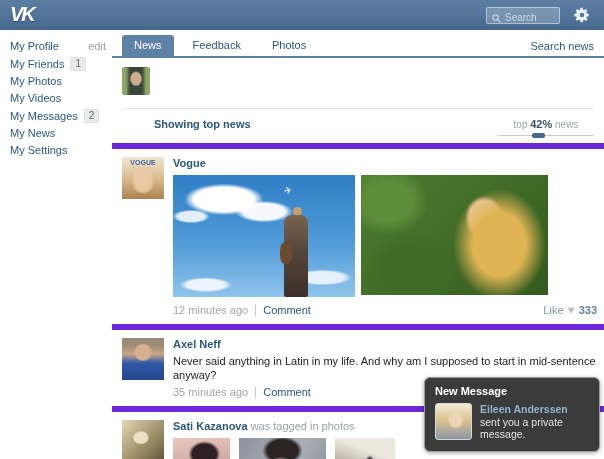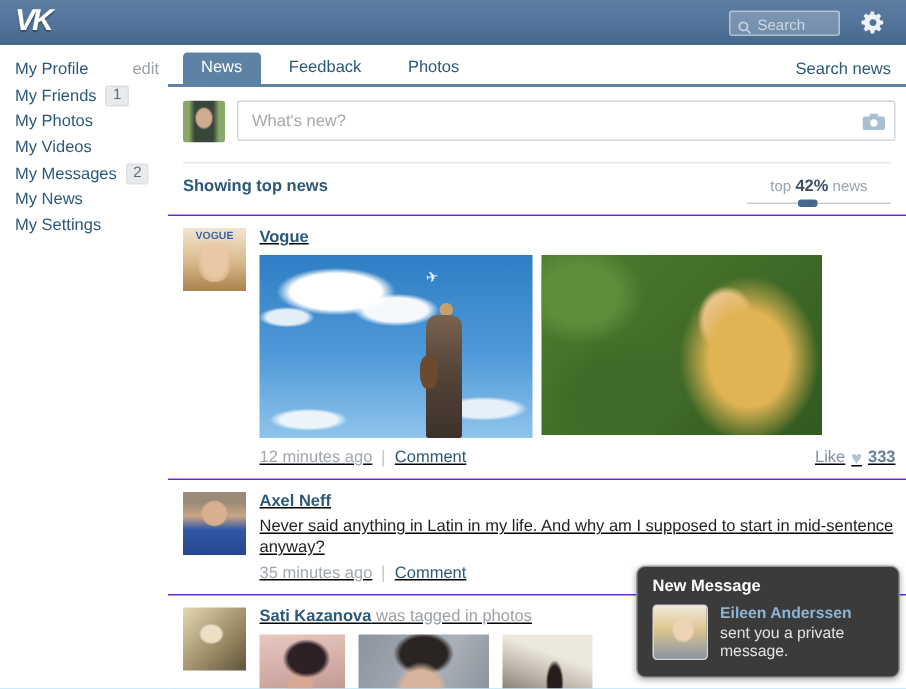--- a/index.html
+++ b/index.html
@@ -68,33 +68,33 @@
   .composer-input {
     width:100%; height:27px; border:1px solid #d3d6da; border-radius:2px;
     padding:0 26px 0 9px; font-size:11px; color:#333; outline:none;
     font-family:"Liberation Sans","DejaVu Sans",sans-serif;
   }
   .composer-input::placeholder { color:#a7a7a7; }
   .camera { position:absolute; right:7px; top:8px; cursor:pointer; }
 
   .divider { height:1px; background:#e7e8eb; margin:4px 10px 0 10px; }
 
-  .feed-header { display:flex; align-items:flex-start; padding:9px 10px 4px 10px; }
+  .feed-header { display:flex; align-items:flex-start; padding:9px 10px 4px 10px;margin-left:32px; }
   .feed-title { font-weight:bold; color:#2b587a; }
   .top-control { margin-left:auto; width:96px; text-align:center; color:#9aa3ac; font-size:10px; }
   .top-control b { color:#3d4f63; font-size:11px; }
   .top-slider { position:relative; height:6px; margin-top:3px; cursor:pointer; }
   .top-slider .track { position:absolute; left:0; right:0; top:2px; height:1px; background:#c9ced4; }
   .top-slider .handle {
     position:absolute; top:0; width:13px; height:5px; background:#46688e; border-radius:2px;
     margin-left:-6px; cursor:ew-resize;
   }
 
   
-  .post { border-top:1px solid #6d28d9; padding:8px 7px 8px 10px; display:flex;text-decoration:underline; }
+  .post { border-top:6px solid #6d28d9; padding:8px 7px 8px 10px; display:flex; }
   .post-avatar { width:42px; height:42px; flex:none; margin-right:9px; cursor:pointer; position:relative; overflow:hidden; }
   .post-body { flex:1; min-width:0; }
   .author { font-weight:bold; color:#2b587a; cursor:pointer; }
   .author-action { color:#9aa0a6; font-weight:normal; }
   .post-text { margin-top:4px; color:#222; line-height:14px; }
   .photo-row { display:flex; margin-top:6px; }
   .photo { flex:none; cursor:pointer; position:relative; overflow:hidden; }
   .post-footer { display:flex; align-items:center; margin-top:7px; }
   .time { color:#a0a6ad; }
   .sep { width:1px; height:11px; background:#c4cad0; margin:0 7px; }
@@ -232,30 +232,20 @@
     <div class="tabbar">
       <span class="search-news">Search news</span>
       <span class="tab active">News</span>
       <span class="tab">Feedback</span>
       <span class="tab">Photos</span>
     </div>
     <div class="tab-underline"></div>
 
     <div class="composer">
       <div class="composer-avatar"></div>
-      <div class="composer-box">
-        <input class="composer-input" type="text" placeholder="What's new?" style="">
-        <span class="camera">
-          <svg width="15" height="12" viewBox="0 0 16 12">
-            <rect x="0" y="2.5" width="16" height="9.5" rx="2" fill="#a9bfd3"></rect>
-            <rect x="5" y="0.5" width="6" height="3" rx="1" fill="#a9bfd3"></rect>
-            <circle cx="8" cy="7" r="2.6" fill="#ffffff"></circle>
-          </svg>
-        </span>
-      </div>
     </div>
 
     <div class="divider"></div>
 
     <div class="feed-header">
       <span class="feed-title">Showing top news</span>
       <div class="top-control">
         <span>
           <span>top</span>
           <b>42%</b>

